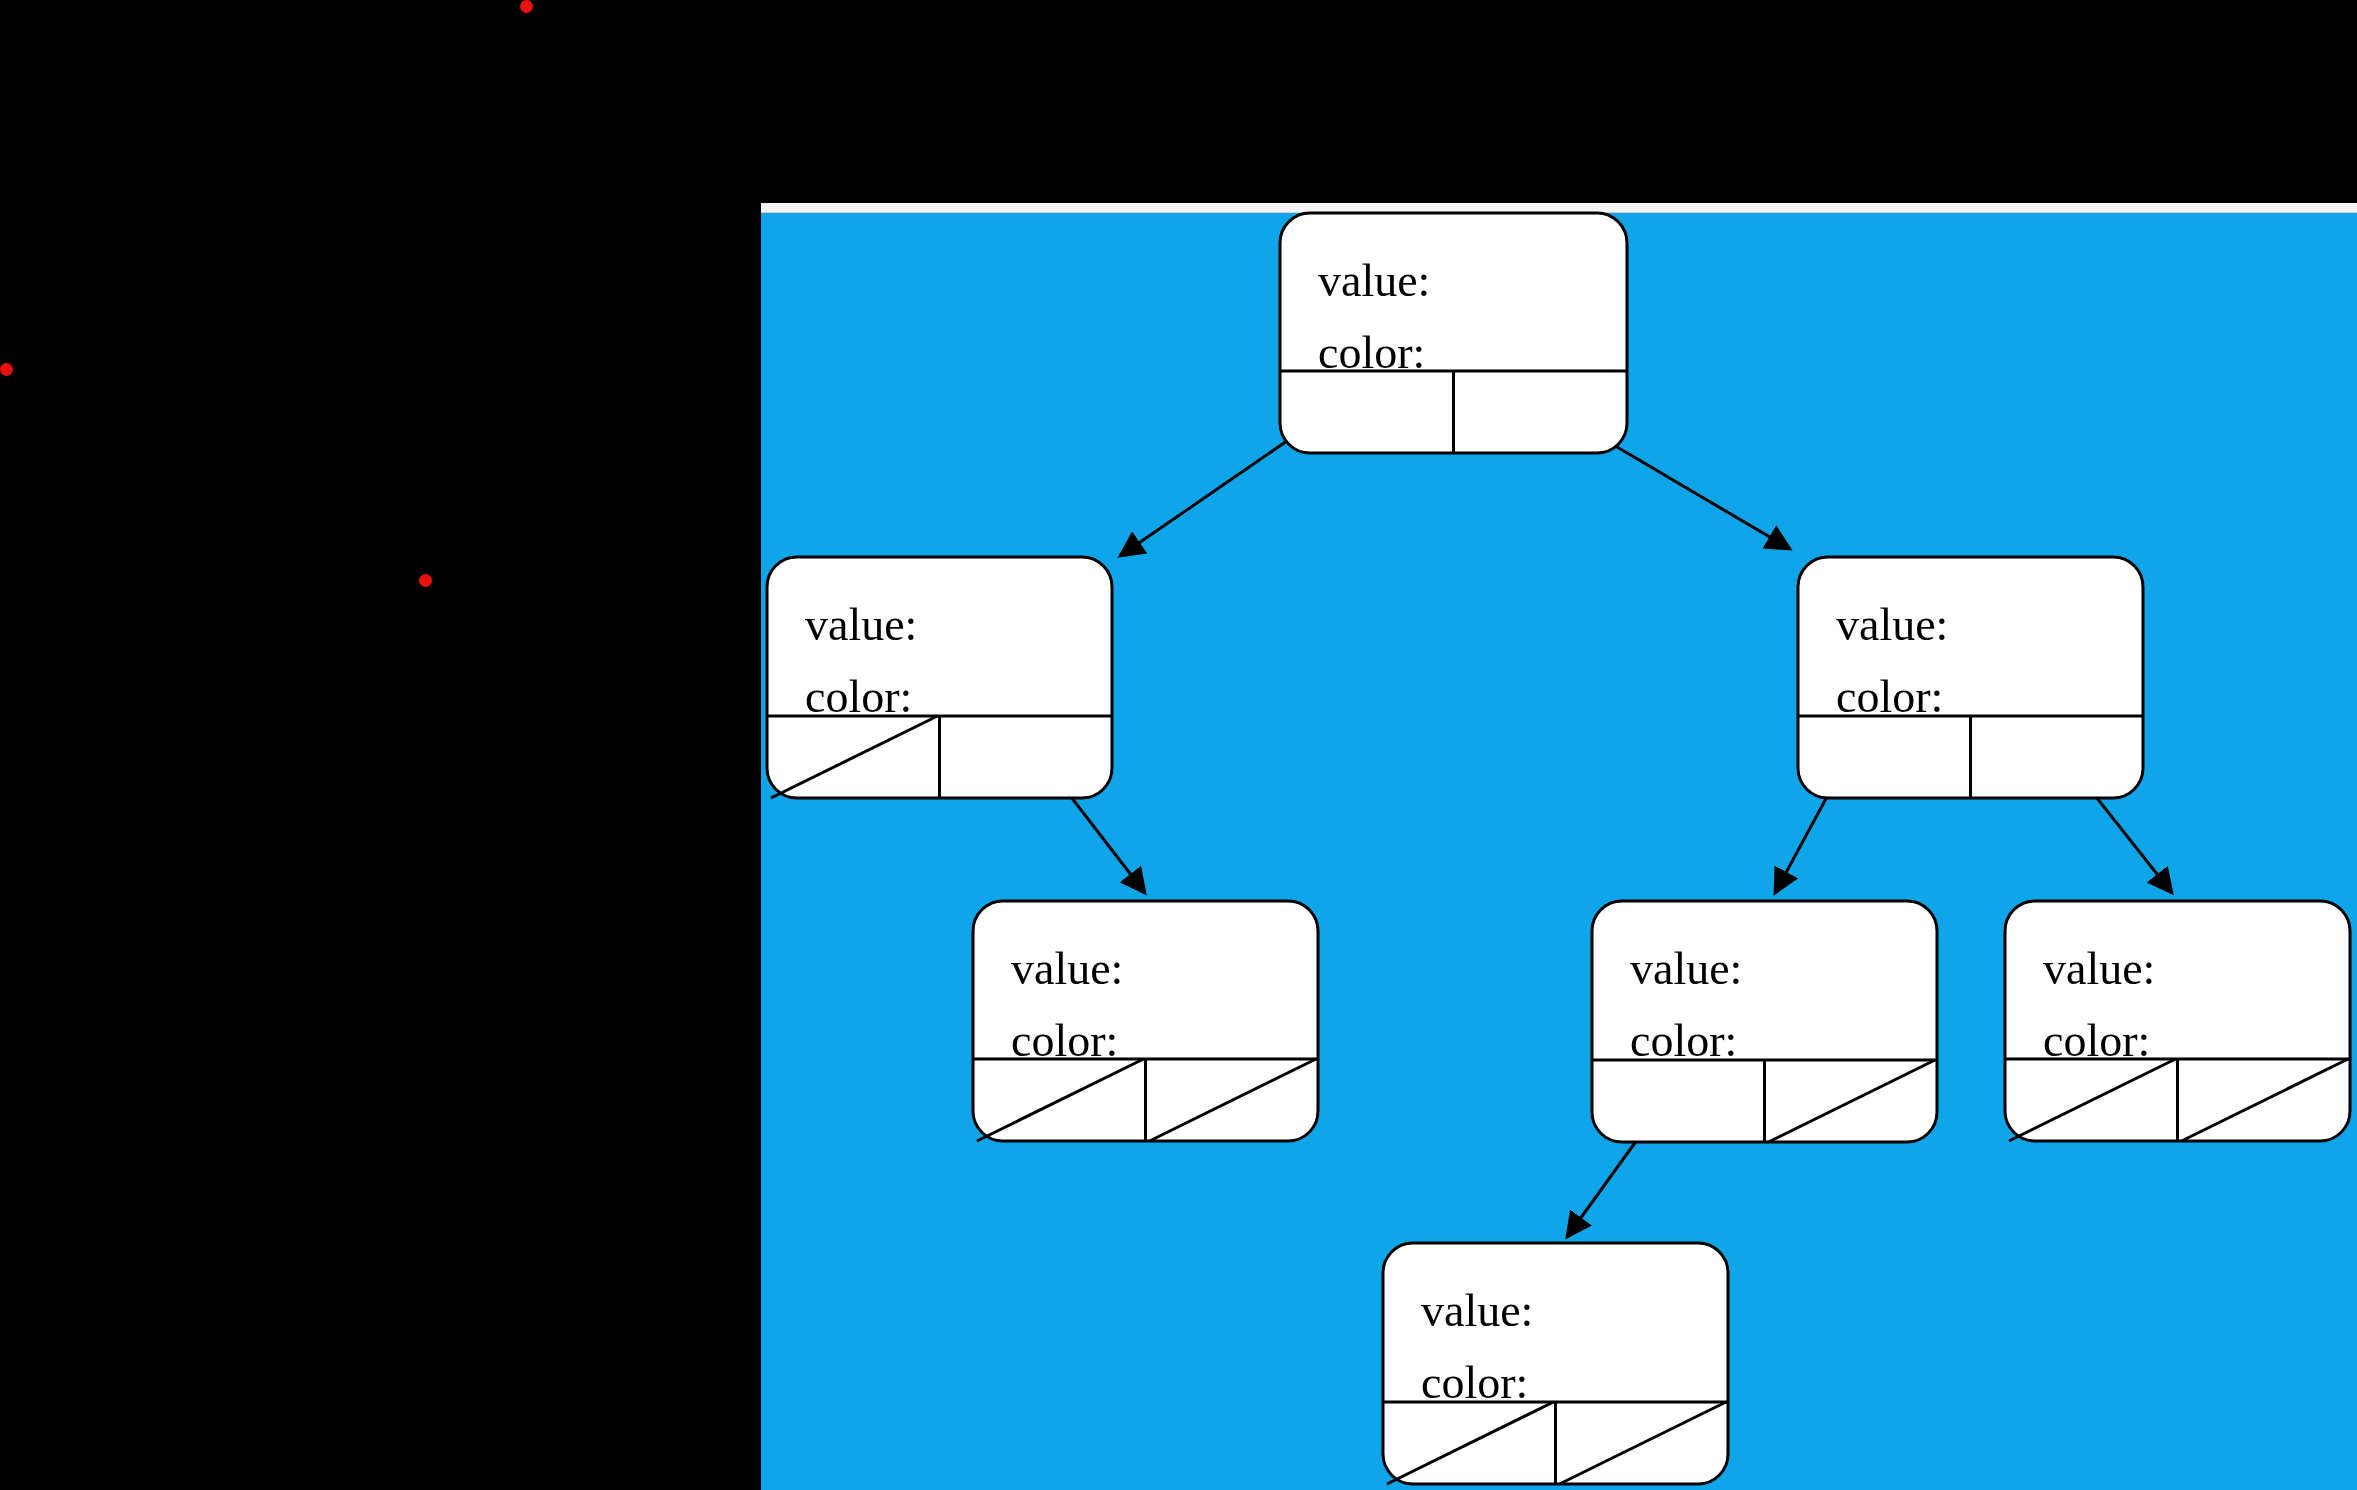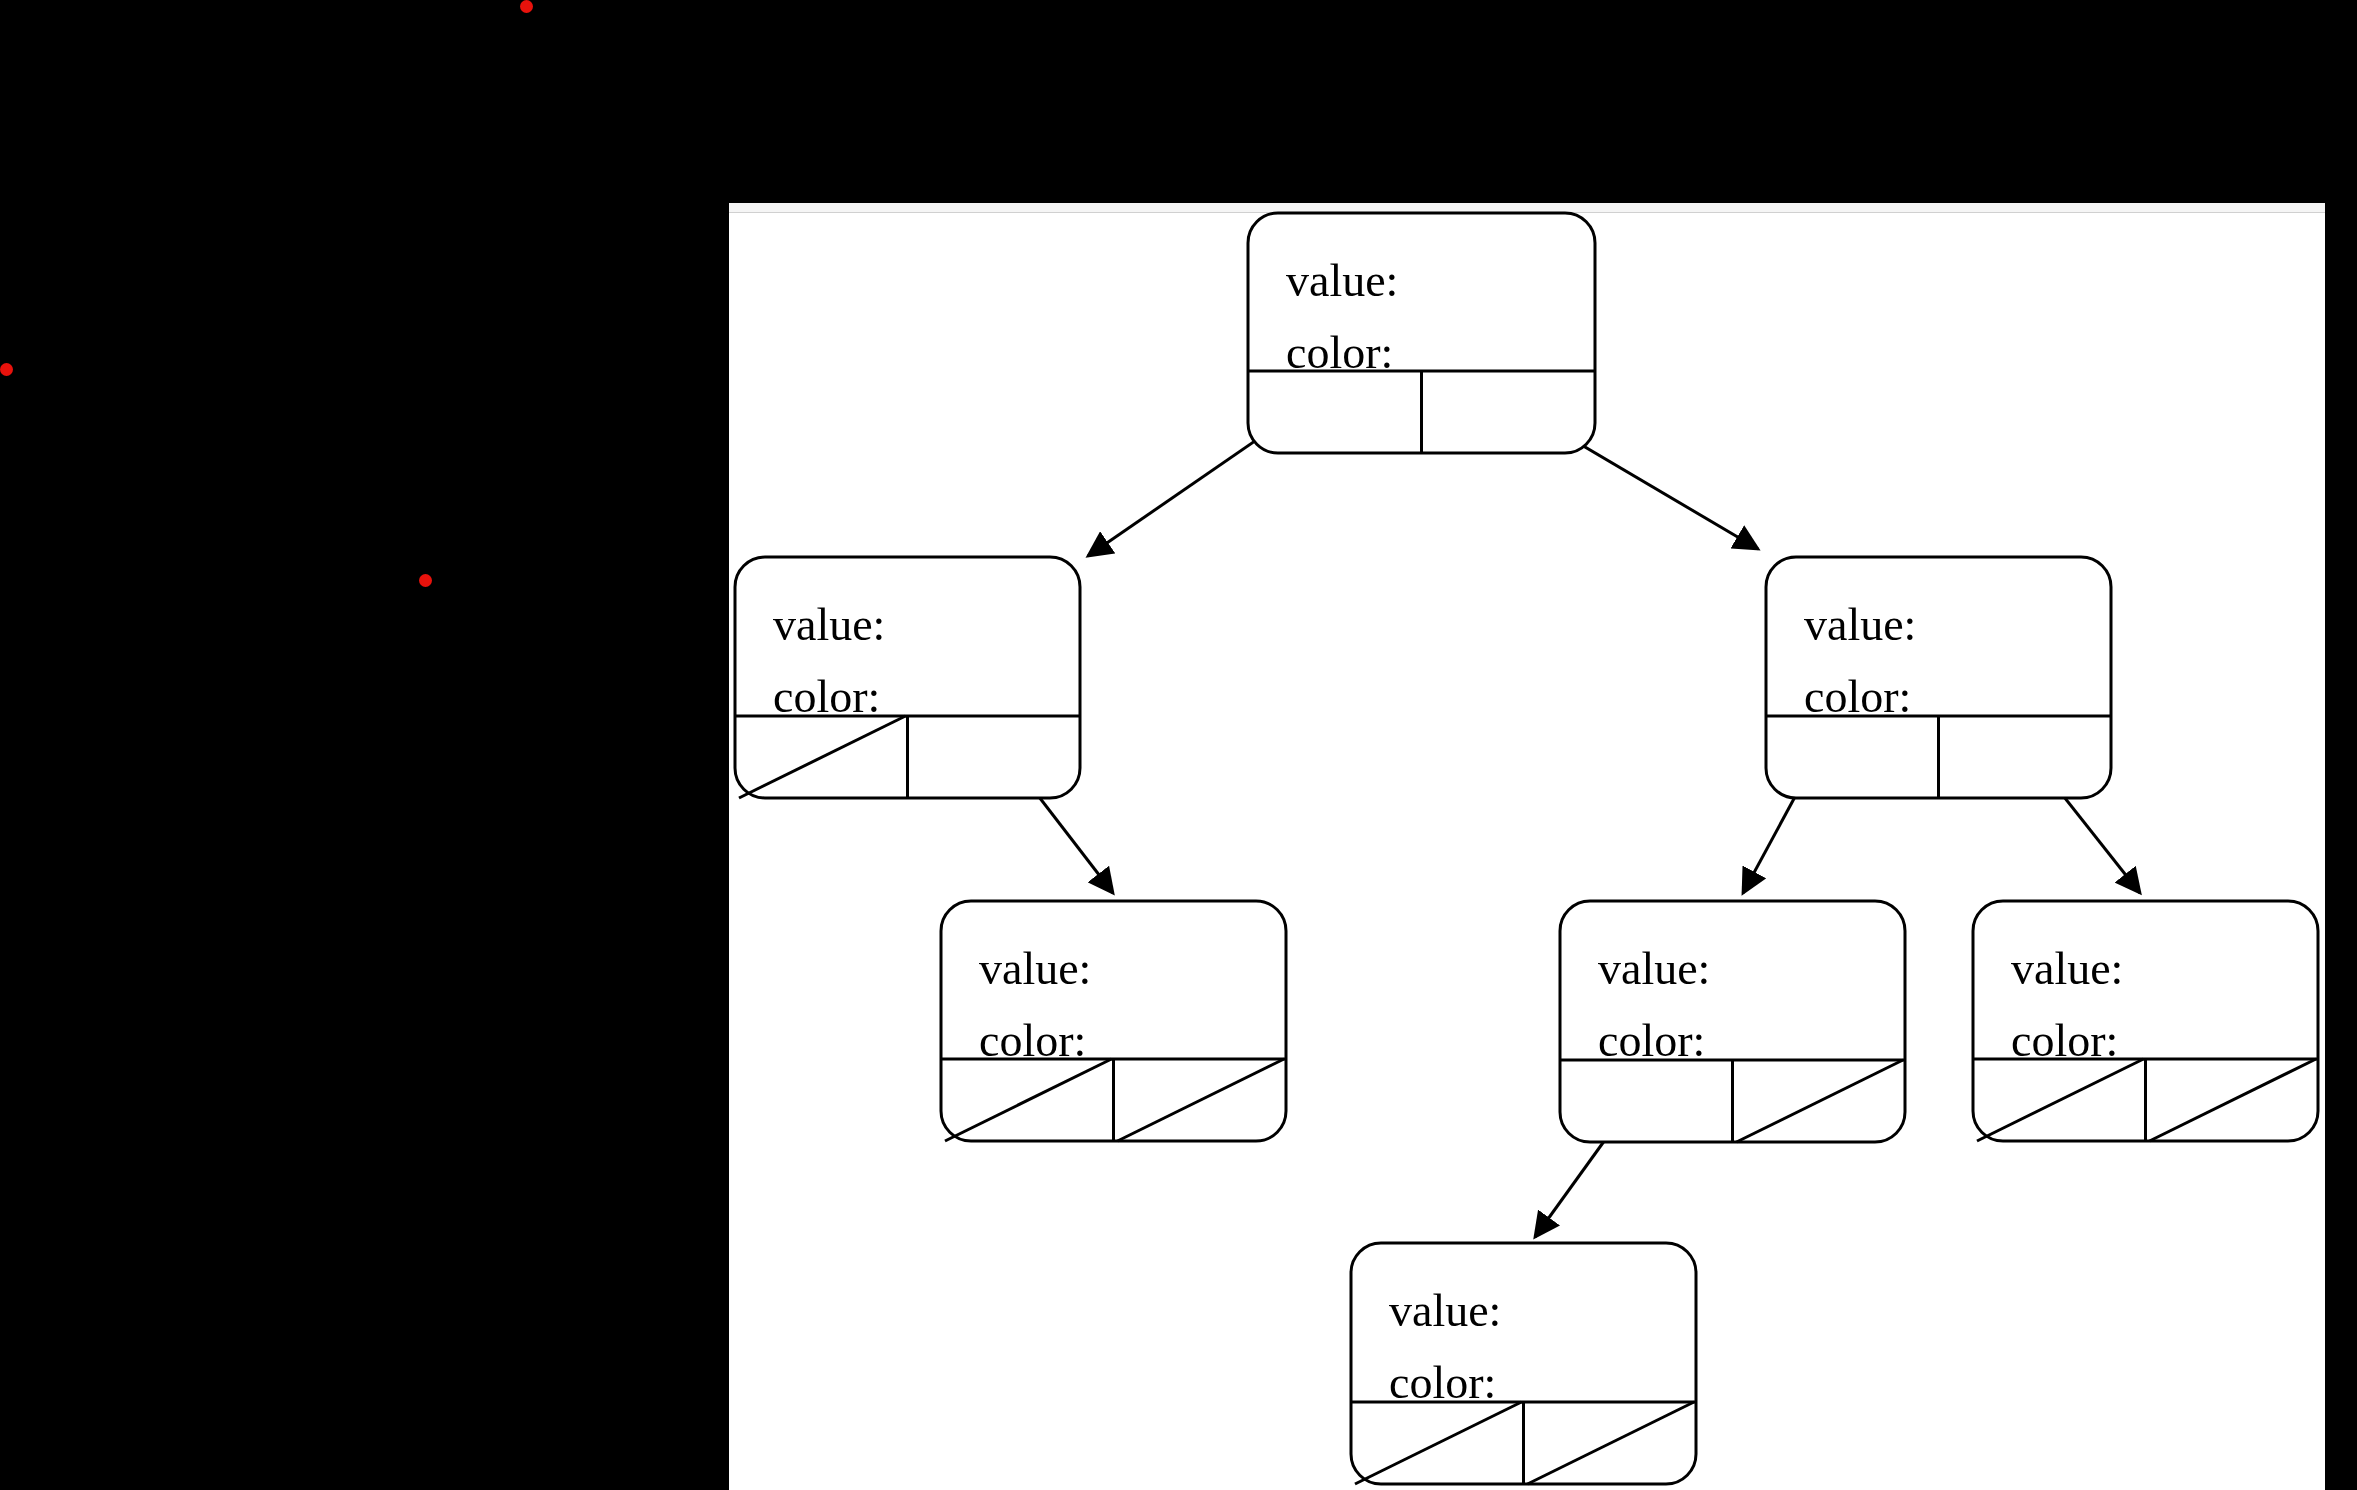--- a/index.html
+++ b/index.html
@@ -56,21 +56,21 @@
 </style>
 </head>
 <body style="width: 2357px; height: 1490px; background: rgb(0, 0, 0);">
 
 <div id="root-canvas">
     <div class="cursor-dot" style="left: 520px; top: 0px; background: rgb(232, 18, 12);"></div>
     <div class="cursor-dot" style="left: 0px; top: 363px; background: rgb(232, 18, 12);"></div>
     <div class="cursor-dot" style="left: 419px; top: 574px; background: rgb(232, 18, 12);"></div>
   </div>
 
-<div id="diagram-panel" style="left: 729px; top: 203px; width: 1596px; height: 1287px; background: #ffffff;">
+<div id="diagram-panel" style="left: 761px; top: 203px; width: 1596px; height: 1287px; background: #0ea5e9;">
   <div id="panel-topbar" style="background: rgb(245, 245, 245);"></div>
   <svg id="tree-svg" xmlns="http://www.w3.org/2000/svg" width="1596" height="1287" viewBox="0 0 1596 1287">
       <defs>
         <marker id="arrowhead" markerWidth="9" markerHeight="9" refX="8" refY="4.5" orient="auto" markerUnits="strokeWidth">
           <path d="M0,0 L9,4.5 L0,9 z" fill="#000000"></path>
         </marker>
       </defs>
       <g>
         <line x1="584" y1="198" x2="359" y2="353" stroke="#000000" stroke-width="3" marker-end="url(#arrowhead)"></line>
       </g>

